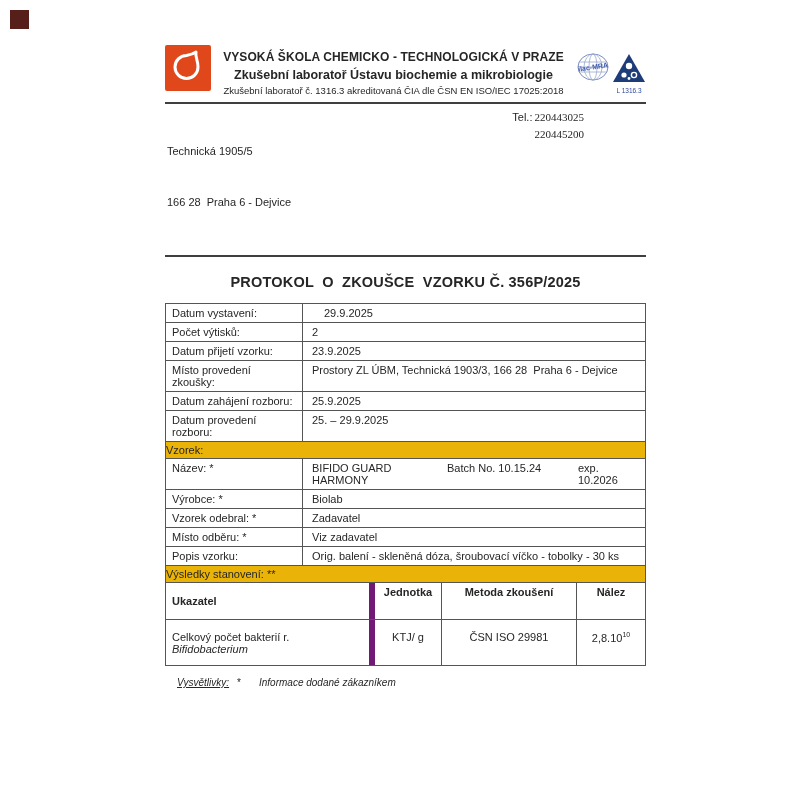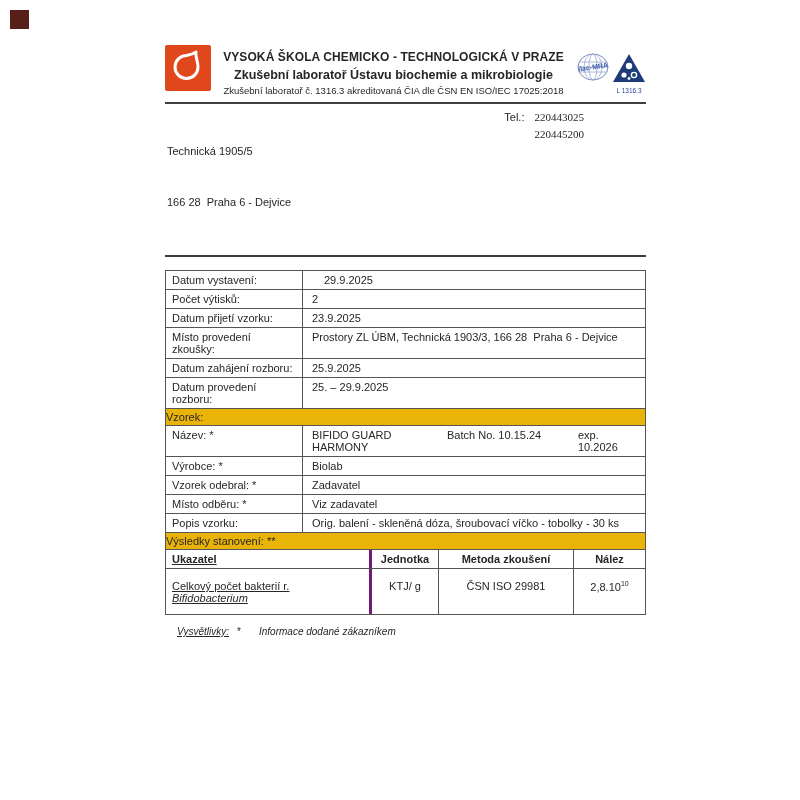--- a/index.html
+++ b/index.html
@@ -19,39 +19,39 @@
   .hdr-line3 { font-size:9.5px; margin-top:3px; white-space:nowrap; }
   .hdr-right { flex:0 0 70px; display:flex; align-items:flex-start; justify-content:flex-end; gap:2px; padding-top:8px; }
   .cia-wrap { text-align:center; }
   .cia-label { font-size:6.5px; color:#2e4a9e; margin-top:0px; white-space:nowrap; }
 
   .rule { border:none; border-top:2px solid #3f3f3f; margin:6px 0 0 0; }
 
   
   .addr { display:flex; font-size:11px; line-height:17px; padding:5px 2px 4px 2px; }
   .addr-left { white-space:pre-wrap; }
-  .tel { margin-left:auto; margin-right:60px; display:flex; gap:10px;justify-content:space-between; }
+  .tel { margin-left:auto; margin-right:60px; display:flex; gap:2px;justify-content:space-between; }
   .tel-nums { display:flex; flex-direction:column;font-family:Liberation Serif, serif; }
 
   .title { text-align:center; font-weight:bold; font-size:14.5px; margin-top:17px; white-space:pre-wrap; letter-spacing:0.2px; }
 
   
   .tbl { border:1px solid #555; margin-top:13px; font-size:11px; }
   .t-row { display:flex; border-top:1px solid #555; }
   .t-row:first-child { border-top:none;gap:12px; }
   .t-label { flex:0 0 124px; border-right:1px solid #555; padding:3px 6px; white-space:pre-wrap; }
   .t-val { flex:1; padding:3px 9px; white-space:pre-wrap; }
   .t-sec { background:#eab308; font-weight:normal; padding:2px 0; flex:1; }
   .name-row-val { display:flex; }
   .name-main { flex:0 0 135px; font-weight:normal; }
   .name-batch { flex:0 0 131px; }
 
   
   .r-row { display:flex; border-top:1px solid #555; }
-  .r-c1 { flex:0 0 191px; border-right:3px solid #701a75; padding:3px 6px;text-decoration:underline; }
+  .r-c1 { flex:0 0 191px; border-right:6px solid #701a75; padding:12px 6px; }
   .r-c2 { flex:0 0 62px;  border-right:1px solid #555; padding:3px 2px; text-align:center; }
   .r-c3 { flex:0 0 130px; border-right:1px solid #555; padding:3px 2px; text-align:center; }
   .r-c4 { flex:1; padding:3px 2px; text-align:center; }
   .r-head { font-weight:bold; }
   .r-data .r-c1, .r-data .r-c2, .r-data .r-c3, .r-data .r-c4 { padding-top:11px; padding-bottom:10px; }
   .ital { font-style:italic; }
   .sup { vertical-align:super; font-size:7px; }
 
   
   .notes { display:flex; margin-top:10px; font-size:10px; font-style:italic; line-height:13.5px; }
@@ -120,20 +120,21 @@
         <span>Tel.:</span>
         <span class="tel-nums">
           <span>220443025</span>
           <span>220445200</span>
         </span>
       </div>
     </div>
 
     <hr class="rule">
 
+    <div class="title">PROTOKOL  O  ZKOUŠCE  VZORKU Č. 356P/2025</div>
 
     <div class="tbl">
 
       <div class="t-row">
         <div class="t-label">Datum vystavení:</div>
         <div class="t-val">29.9.2025</div>
       </div>
       <div class="t-row">
         <div class="t-label">Počet výtisků:</div>
         <div class="t-val">2</div>

